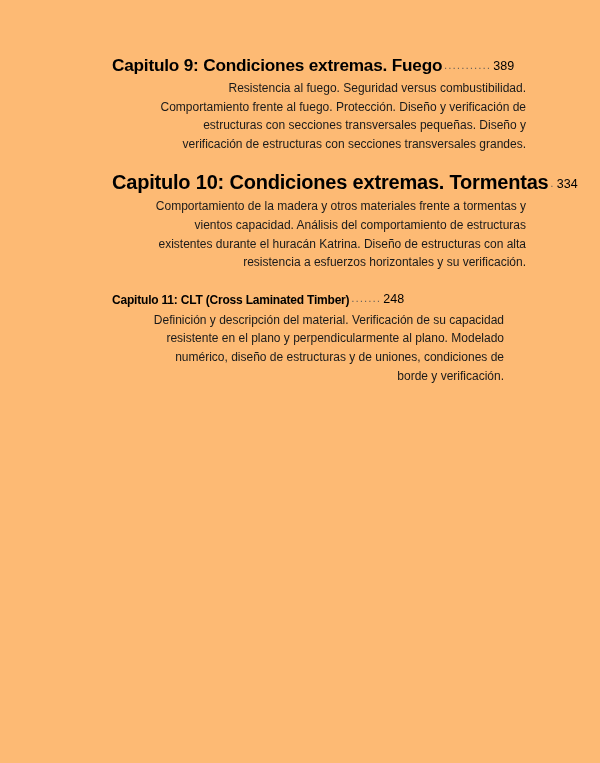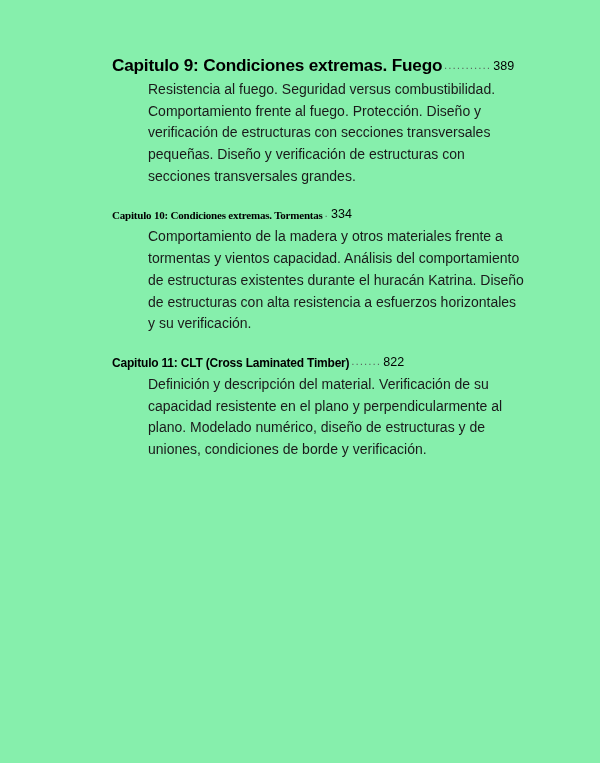--- a/index.html
+++ b/index.html
@@ -11,21 +11,21 @@
     height: 763px;
     background: #ffffff;
     font-family: "Liberation Sans", sans-serif;
     color: #000000;
     overflow: hidden;
   }
   .page {
     position: relative;
     width: 600px;
     height: 763px;
-    background: #86efac;
+    background: #fdba74;
   }
   .toc {
     position: absolute;
     left: 112px;
     top: 55px;
     width: 420px;
   }
   .entry {
     margin-bottom: 18px;
   }
@@ -47,29 +47,29 @@
     padding: 0 2px;
   }
   .entry-page {
     font-size: 12.5px;
     color: #000;
     vertical-align: 1px;
   }
   .entry-desc {
     margin-top: 3px;
     margin-left: 36px;
-    font-size: 14px;
+    font-size: 12px;
     line-height: 1.55;
     color: #1a1a1a;
-    text-align: left;
+    text-align: right;
     max-width: 378px;
   }
   
   .entry-1 .entry-title { font-size: 17.2px; }
-  .entry-2 .entry-title { font-size: 11px; font-family: Liberation Serif, serif; }
+  .entry-2 .entry-title { font-size: 20px; }
   .entry-3 .entry-title { font-size: 12px; }
   .entry-3 .entry-desc { max-width: 356px; }
 </style>
 </head>
 <body>
 
 <div class="page">
   <div class="toc">
 
     <div class="entry entry-1">
@@ -81,19 +81,19 @@
 
     <div class="entry entry-2">
       <div class="entry-title-row">
         <span class="entry-title">Capitulo 10: Condiciones extremas. Tormentas</span><span class="entry-dots">.</span><span class="entry-page">334</span>
       </div>
       <div class="entry-desc">Comportamiento de la madera y otros materiales frente a tormentas y vientos capacidad. Análisis del comportamiento de estructuras existentes durante el huracán Katrina. Diseño de estructuras con alta resistencia a esfuerzos horizontales y su verificación.</div>
     </div>
 
     <div class="entry entry-3">
       <div class="entry-title-row">
-        <span class="entry-title">Capitulo 11: CLT (Cross Laminated Timber)</span><span class="entry-dots">.......</span><span class="entry-page">822</span>
+        <span class="entry-title">Capitulo 11: CLT (Cross Laminated Timber)</span><span class="entry-dots">.......</span><span class="entry-page">248</span>
       </div>
       <div class="entry-desc">Definición y descripción del material. Verificación de su capacidad resistente en el plano y perpendicularmente al plano. Modelado numérico, diseño de estructuras y de uniones, condiciones de borde y verificación.</div>
     </div>
 
   </div>
 </div>
 
 </body></html>

